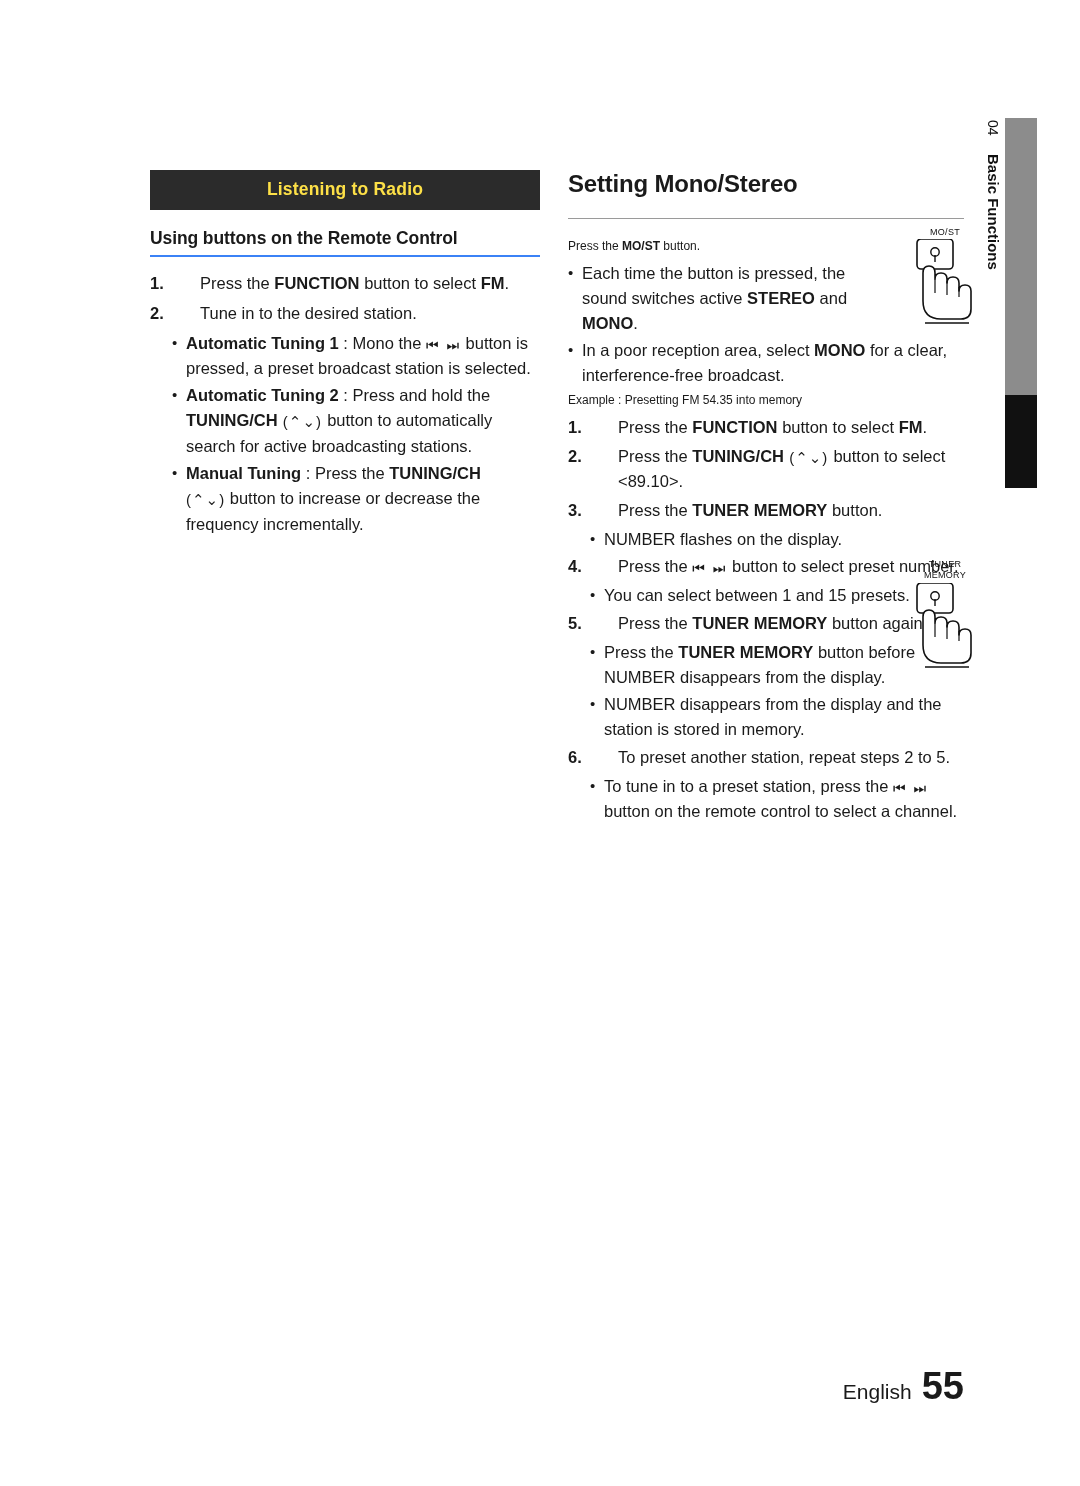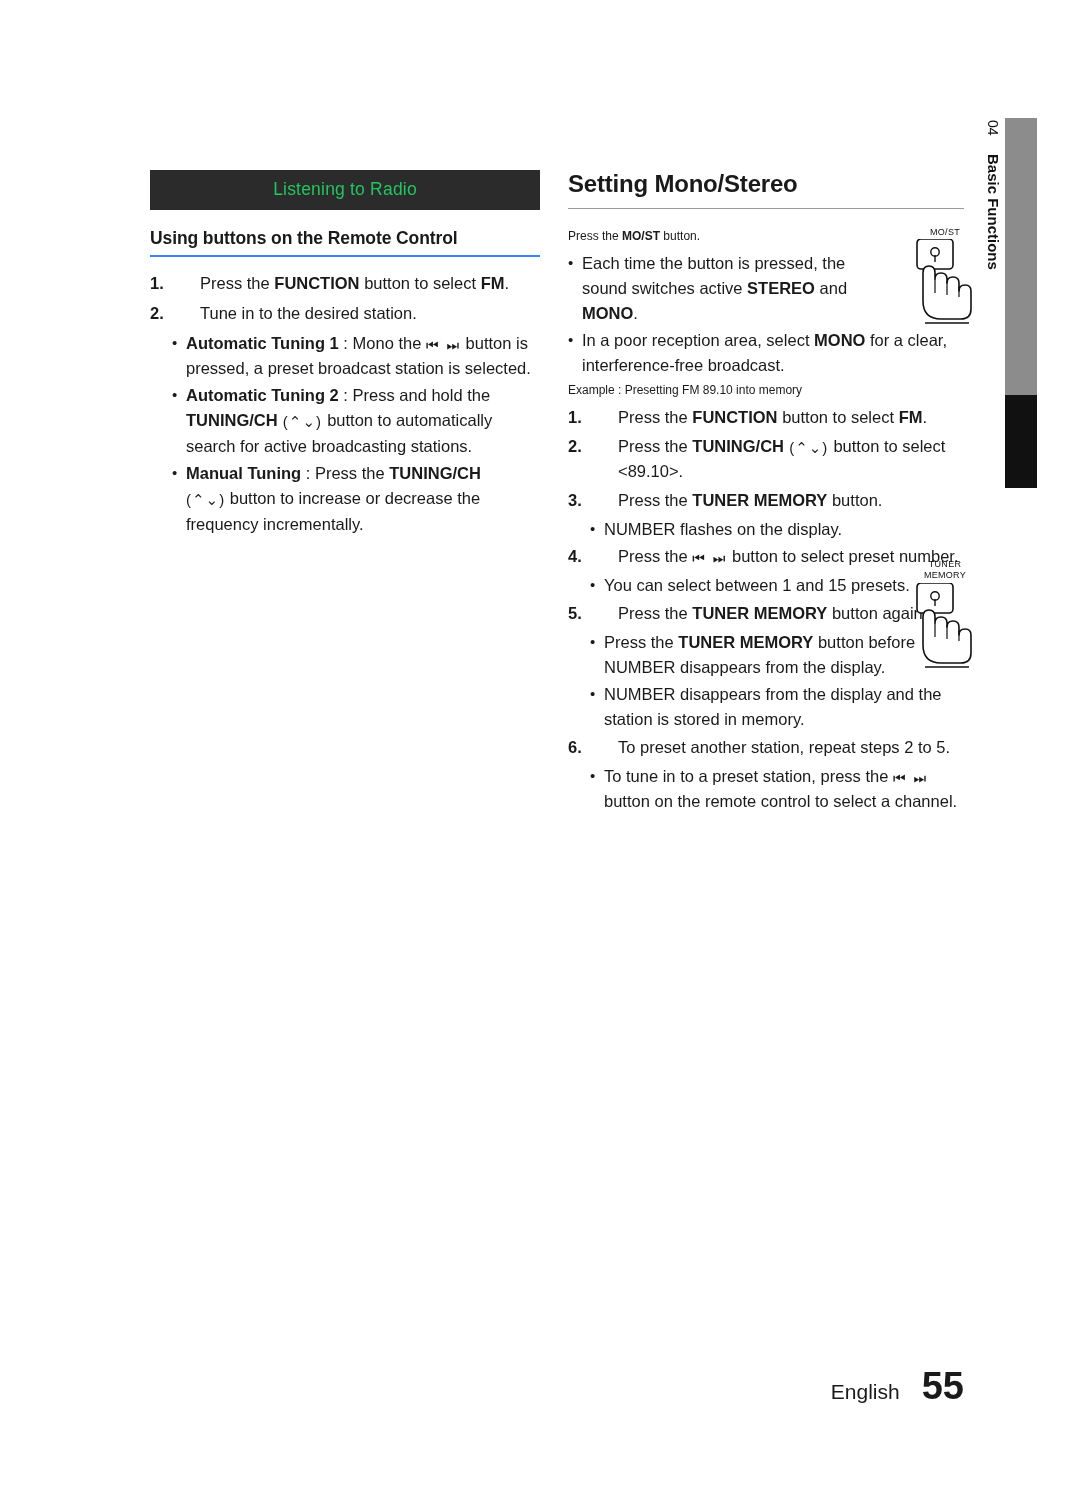--- a/index.html
+++ b/index.html
@@ -59,40 +59,40 @@
   .col {
     position: absolute;
     top: 170px;
   }
   #col-left { left: 150px; width: 390px; }
   #col-right { left: 568px; width: 396px; }
 
   
   .banner {
     background: #2b2b2b;
-    color: #22c55e;
-    font-weight: normal;
+    color: #fde047;
+    font-weight: bold;
     font-size: 17.5px;
     text-align: center;
     padding: 9px 0 10px 0;
     letter-spacing: .2px;
   }
   .subhead {
     font-weight: bold;
     font-size: 17.5px;
     border-bottom: 2px solid #3b82f6;
     padding: 18px 0 6px 0;
     margin-bottom: 14px;
     letter-spacing: -0.1px;
   }
   .bighead {
     font-weight: bold;
     font-size: 24px;
     border-bottom: 1.5px solid #9a9a9a;
-    padding-bottom: 10px;
+    padding-bottom: 20px;
     margin-bottom: 18px;
     letter-spacing: -0.2px;
   }
   .bighead.second { margin-top: 30px; }
   .numitem {
     display: flex;
     font-size: 16.5px;
     line-height: 1.5;
     margin-bottom: 5px;
   }
@@ -159,21 +159,21 @@
   #footer {
     position: absolute;
     right: 116px;
     bottom: 78px;
     display: flex;
     align-items: baseline;
   }
   #footer-lang {
     font-size: 21px;
     color: #1a1a1a;
-    margin-right: 22px;
+    margin-right: 10px;
   }
   #footer-page {
     font-size: 38px;
     font-weight: bold;
     color: #1a1a1a;
   }
 </style>
 </head>
 <body>
 
@@ -227,21 +227,21 @@
     <span class="dot">•</span>
     <span class="txt" style="max-width:300px;"><span>Each time the button is pressed, the sound switches active </span><b>STEREO</b><span> and </span><b>MONO</b><span>.</span></span>
   </div>
 
   <div class="bullet" style="margin-left:0;">
     <span class="dot">•</span>
     <span class="txt"><span>In a poor reception area, select </span><b>MONO</b><span> for a clear, interference-free broadcast.</span></span>
   </div>
 
 
-  <div class="plain">Example : Presetting FM 89.10 into memory</div>
+  <div class="plain">Example : Presetting FM 54.35 into memory</div>
 
   <div class="numitem">
     <span class="num">1.</span>
     <span class="txt"><span>Press the </span><b>FUNCTION</b><span> button to select </span><b>FM</b><span>.</span></span>
   </div>
 
   <div class="numitem">
     <span class="num">2.</span>
     <span class="txt"><span>Press the </span><b>TUNING/CH</b><span class="tune-glyph"> (⌃⌄) </span><span>button to select &lt;89.10&gt;.</span></span>
   </div>

